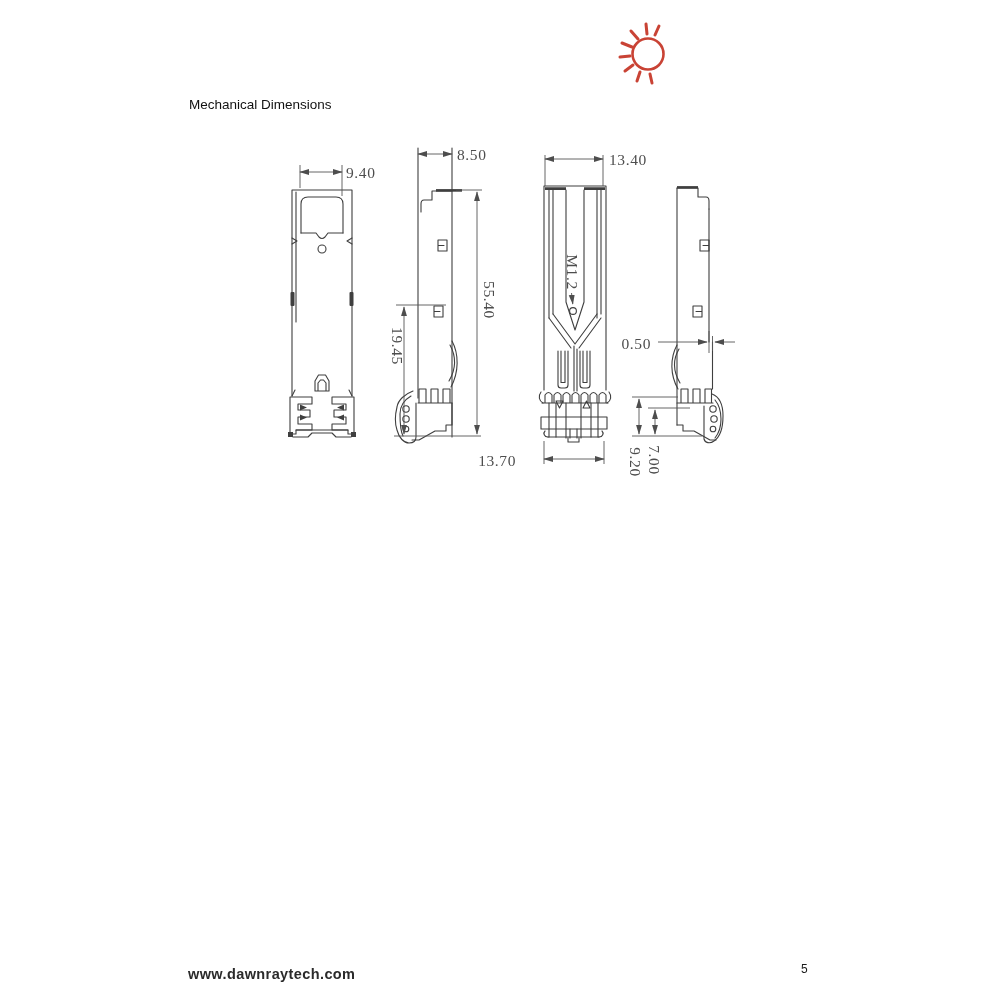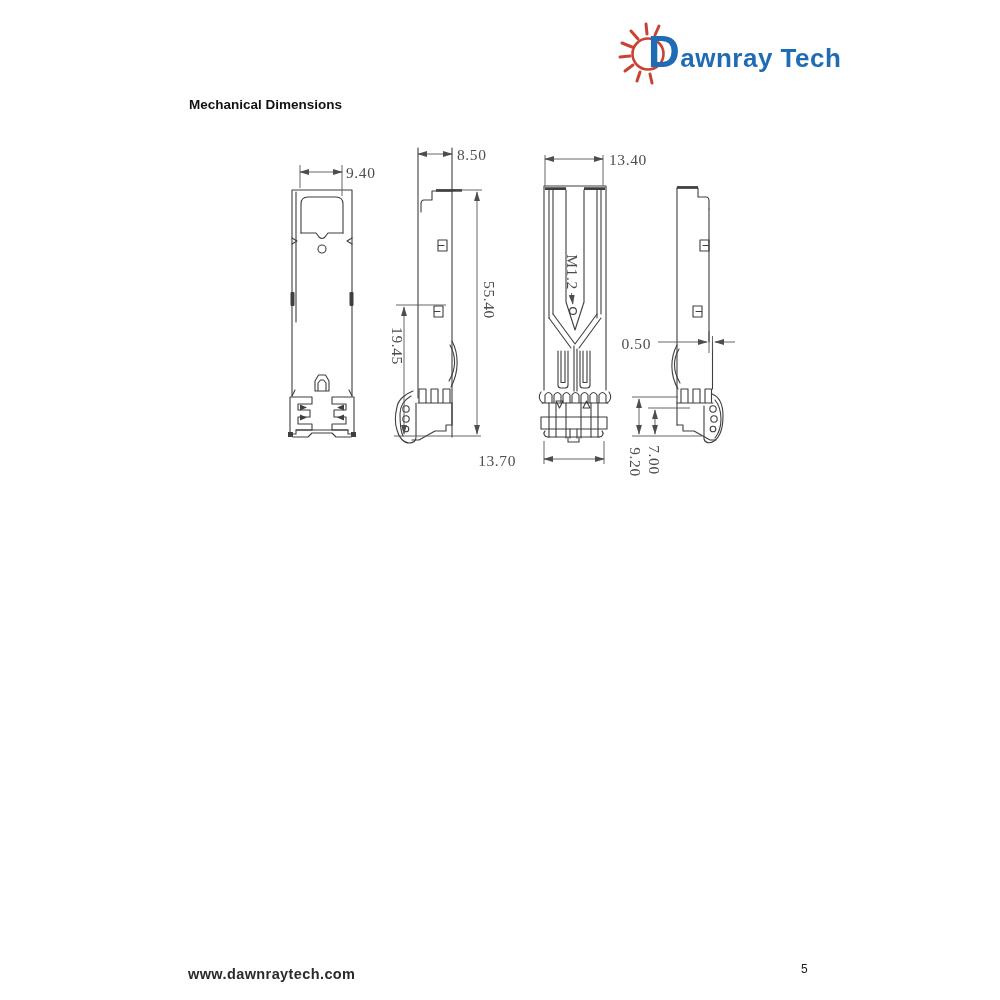--- a/index.html
+++ b/index.html
@@ -5,21 +5,21 @@
   html,body{margin:0;padding:0;background:#fff;}
   .page{position:relative;width:1000px;height:1000px;background:#ffffff;overflow:hidden;
         font-family:"Liberation Sans",sans-serif;}
   
   .logo{position:absolute;left:612px;top:14px;width:250px;height:78px;}
   .logo svg{position:absolute;left:0;top:0;}
   .brand{position:absolute;left:36px;top:16px;color:#1f6cb5;font-weight:bold;
          font-size:26px;letter-spacing:.5px;white-space:nowrap;line-height:1;}
   .brand::first-letter{font-size:44px;}
   
-  .doc-title{position:absolute;left:189px;top:97px;font-size:13.5px;font-weight:bold;color:#121212;}
+  .doc-title{position:absolute;left:189px;top:97px;font-size:13.5px;font-weight:normal;color:#121212;}
   
   .drawing-svg{position:absolute;left:0;top:0;}
   .ln{fill:none;stroke:#3f3f3f;stroke-width:1.1;stroke-linejoin:round;stroke-linecap:round;}
   .thick{stroke-width:2.6;}
   .dim{fill:none;stroke:#555;stroke-width:.9;stroke-linecap:butt;}
   .fillc{fill:#3f3f3f;stroke:none;}
   text.d{font-family:"Liberation Serif",serif;font-size:15.5px;fill:#4d4d4d;letter-spacing:.6px;}
   
   .footer-site{position:absolute;left:188px;top:966px;font-size:14.5px;color:#2b2b2b;letter-spacing:.4px;font-weight:bold;}
   .footer-page{position:absolute;left:801px;top:962px;font-size:12px;color:#1a1a1a;}
@@ -36,21 +36,20 @@
         <line x1="35" y1="20" x2="34" y2="10"></line>
         <line x1="26" y1="25" x2="19" y2="17"></line>
         <line x1="20" y1="33" x2="10" y2="29"></line>
         <line x1="18" y1="42" x2="8" y2="43"></line>
         <line x1="21" y1="51" x2="13" y2="57"></line>
         <line x1="28" y1="58" x2="25" y2="67"></line>
         <line x1="38" y1="60" x2="40" y2="69"></line>
       </g>
       <circle cx="36" cy="40" r="15.5" fill="none" stroke="#c94335" stroke-width="2.6"></circle>
     </svg>
-    <span class="brand">Dawnray Tech</span>
   </div>
 
   <div class="doc-title">Mechanical Dimensions</div>
 
   <svg class="drawing-svg" width="1000" height="1000" viewBox="0 0 1000 1000">
     <defs>
       <marker id="arr" viewBox="0 0 10 10" refX="9.2" refY="5" markerWidth="10" markerHeight="10" orient="auto-start-reverse" markerUnits="userSpaceOnUse">
         <path d="M0,2 L10,5 L0,8 Z" fill="#4d4d4d"></path>
       </marker>
     </defs>

